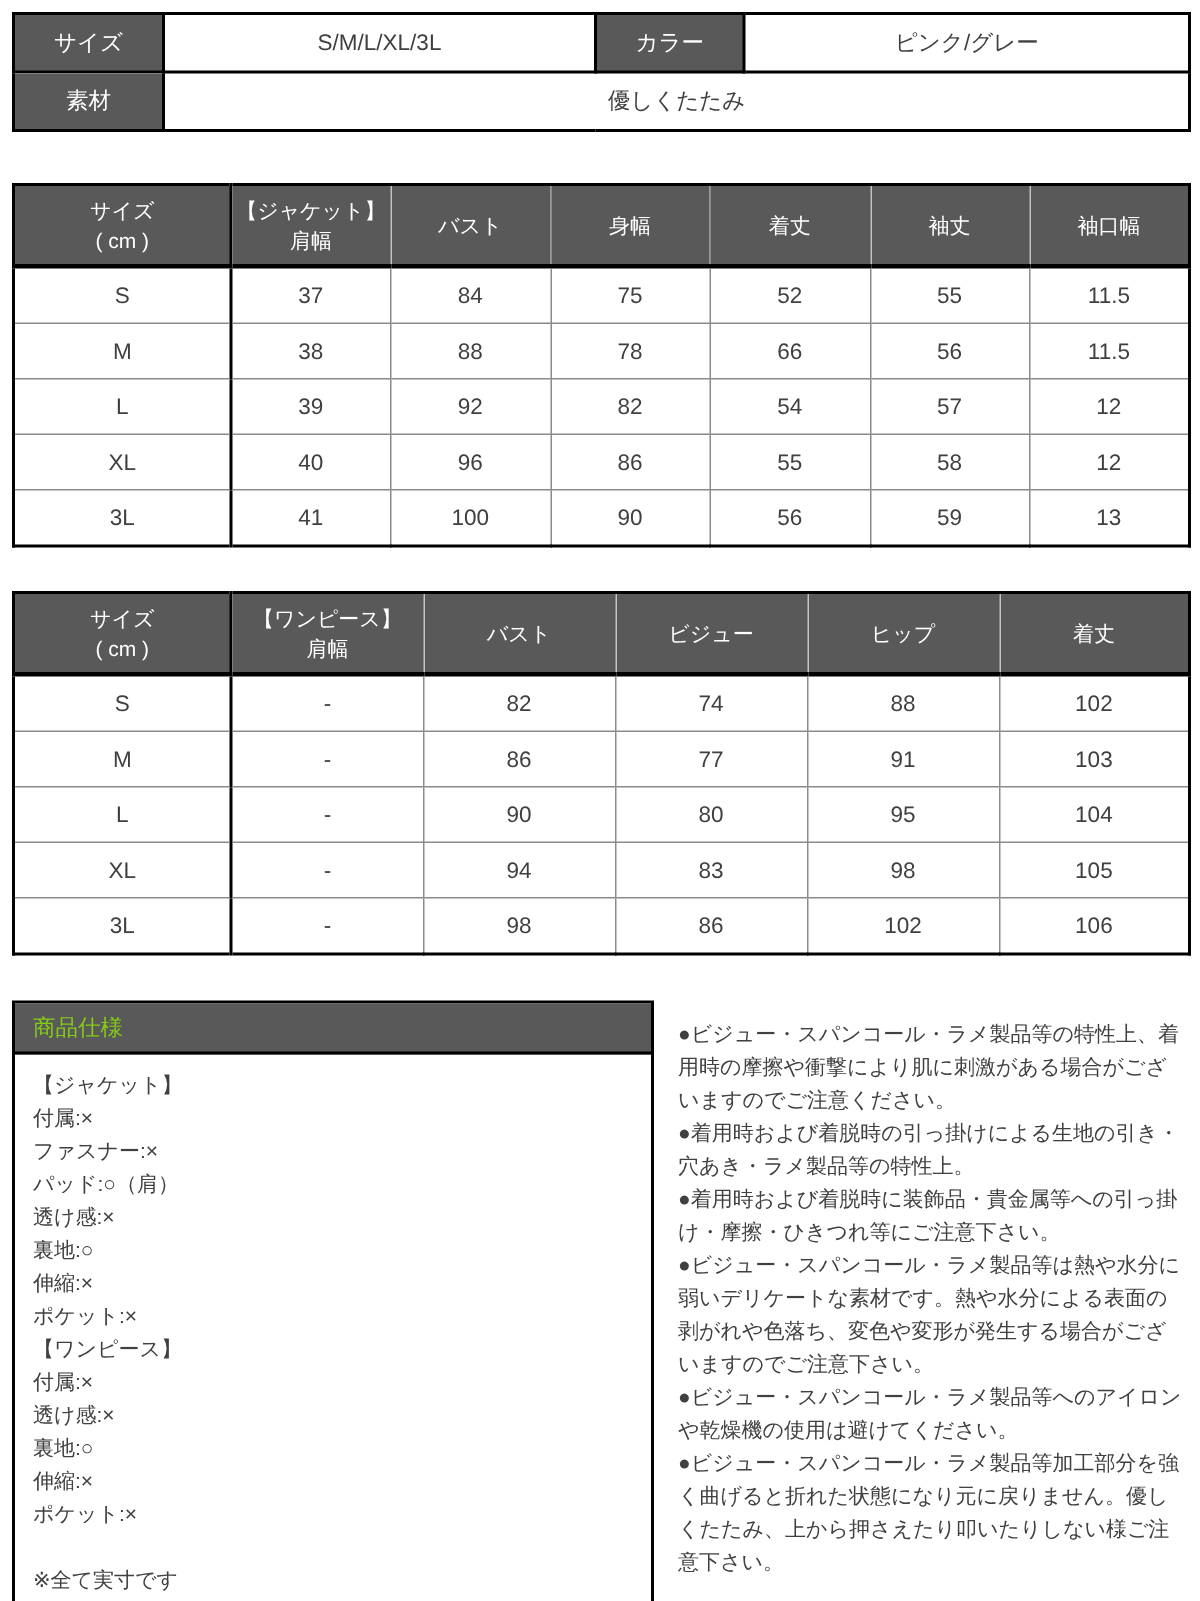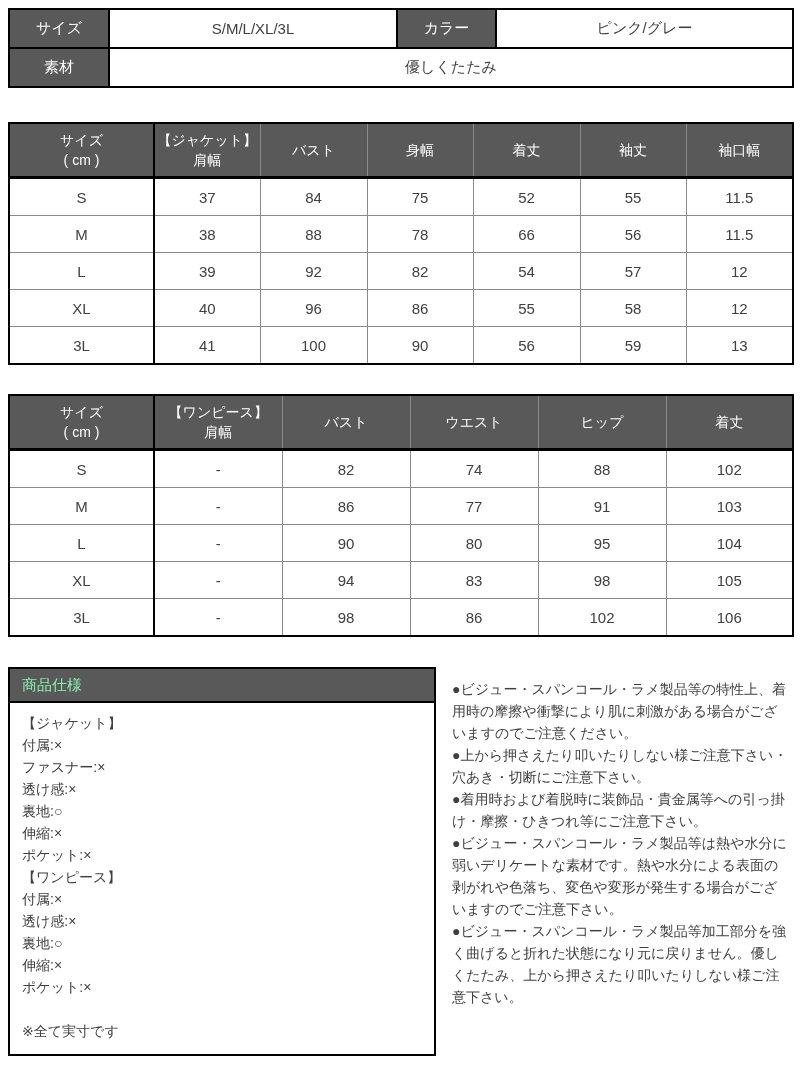--- a/index.html
+++ b/index.html
@@ -54,21 +54,21 @@
   .bottom { margin-top: 30px; display: flex; align-items: flex-start; }
   .spec-box {
     width: 428px;
     border: 2px solid #000;
     box-sizing: border-box;
     background: #ffffff;
     flex: none;
   }
   .spec-title {
     background: #595959;
-    color: #86efac;
+    color: #84cc16;
     font-size: 15px;
     padding: 7px 12px 6px;
     border-bottom: 2px solid #000;
   }
   .spec-body { padding: 9px 12px 12px; font-size: 14px; }
   .spec-line { line-height: 22px; min-height: 22px; white-space: pre-wrap; }
 
   .notes {
     flex: 1;
     margin-left: 16px;
@@ -195,21 +195,21 @@
       <tr>
         <th class="col1">
           <div>サイズ</div>
           <div>( cm )</div>
         </th>
         <th>
           <div>【ワンピース】</div>
           <div>肩幅</div>
         </th>
         <th>バスト</th>
-        <th>ウエスト</th>
+        <th>ビジュー</th>
         <th>ヒップ</th>
         <th>着丈</th>
       </tr>
     </thead>
     <tbody>
       <tr>
         <td class="col1">S</td>
         <td>-</td>
         <td>82</td>
         <td>74</td>
@@ -252,38 +252,40 @@
   </table>
 
   <div class="bottom">
 
     <div class="spec-box">
       <div class="spec-title">商品仕様</div>
       <div class="spec-body">
         <div class="spec-line">【ジャケット】</div>
         <div class="spec-line">付属:×</div>
         <div class="spec-line">ファスナー:×</div>
+        <div class="spec-line">パッド:○（肩）</div>
         <div class="spec-line">透け感:×</div>
         <div class="spec-line">裏地:○</div>
         <div class="spec-line">伸縮:×</div>
         <div class="spec-line">ポケット:×</div>
         <div class="spec-line">【ワンピース】</div>
         <div class="spec-line">付属:×</div>
         <div class="spec-line">透け感:×</div>
         <div class="spec-line">裏地:○</div>
         <div class="spec-line">伸縮:×</div>
         <div class="spec-line">ポケット:×</div>
         <div class="spec-line"></div>
         <div class="spec-line">※全て実寸です</div>
       </div>
     </div>
 
     <div class="notes">
       <div class="note-item">●ビジュー・スパンコール・ラメ製品等の特性上、着用時の摩擦や衝撃により肌に刺激がある場合がございますのでご注意ください。</div>
-      <div class="note-item">●上から押さえたり叩いたりしない様ご注意下さい・穴あき・切断にご注意下さい。</div>
+      <div class="note-item">●着用時および着脱時の引っ掛けによる生地の引き・穴あき・ラメ製品等の特性上。</div>
       <div class="note-item">●着用時および着脱時に装飾品・貴金属等への引っ掛け・摩擦・ひきつれ等にご注意下さい。</div>
       <div class="note-item">●ビジュー・スパンコール・ラメ製品等は熱や水分に弱いデリケートな素材です。熱や水分による表面の剥がれや色落ち、変色や変形が発生する場合がございますのでご注意下さい。</div>
+      <div class="note-item">●ビジュー・スパンコール・ラメ製品等へのアイロンや乾燥機の使用は避けてください。</div>
       <div class="note-item">●ビジュー・スパンコール・ラメ製品等加工部分を強く曲げると折れた状態になり元に戻りません。優しくたたみ、上から押さえたり叩いたりしない様ご注意下さい。</div>
 
     </div>
 
   </div>
 </div>
 
 </body></html>

